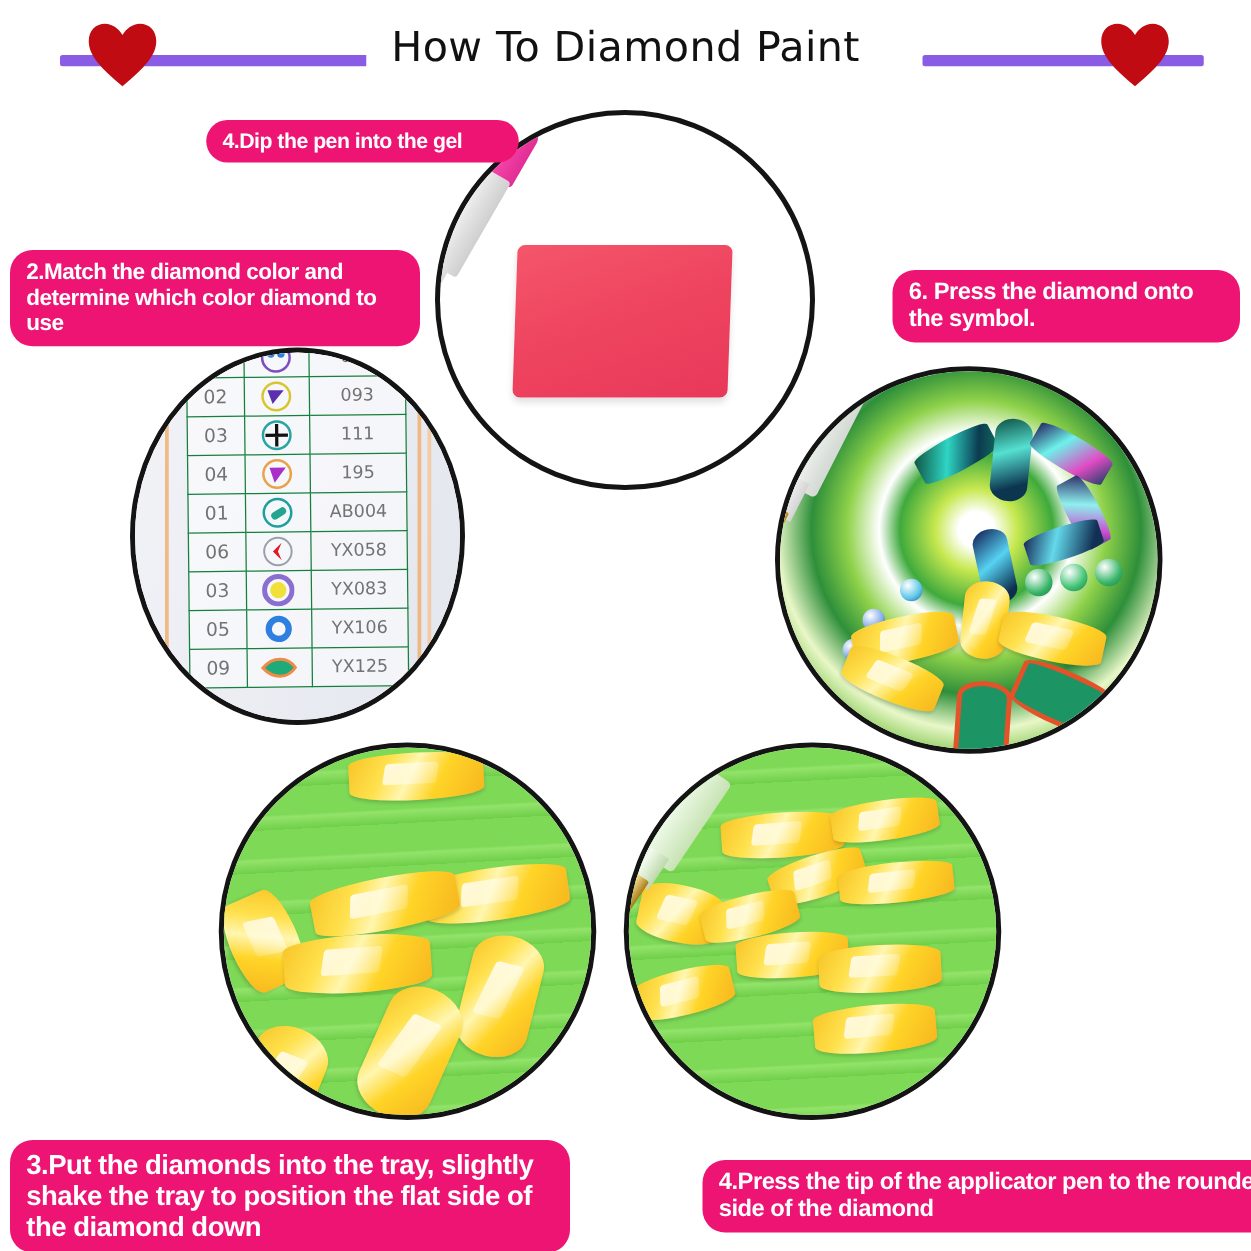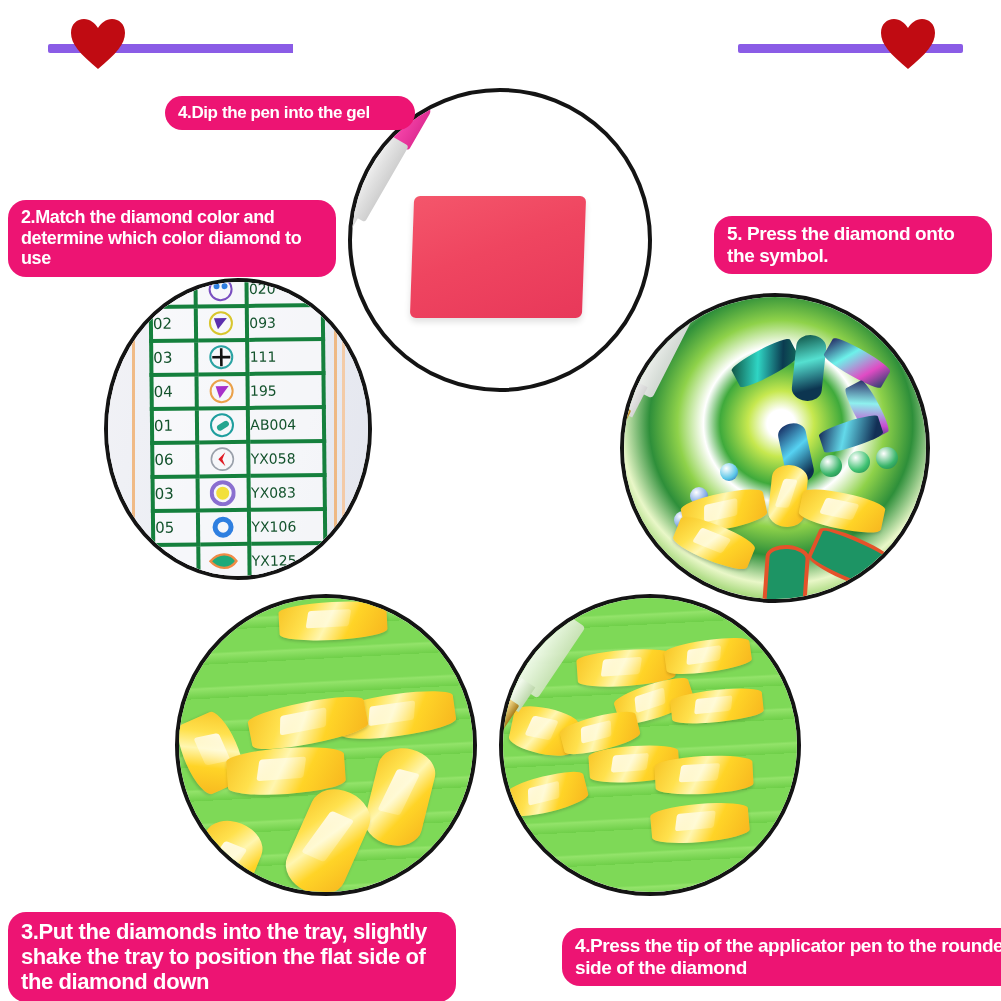--- a/index.html
+++ b/index.html
@@ -160,25 +160,26 @@
   .chart-edge.right { left: 226px; }
   .chart-edge.right2{ left: 234px; background:#f7c08f; }
   .chart-table {
     position: absolute;
     left: 42px; top: -12px;
     width: 176px;
     border-collapse: collapse;
     transform: rotate(-0.6deg);
   }
   .chart-table td {
-    border: 4px solid #15803d;
+    border: 1px solid #15803d;
     height: 30px;
     font-family: "DejaVu Sans", sans-serif;
     font-size: 15px;
-    color: #14532d;
+    color: #737373;
+    text-align: center;
     background: rgba(255,255,255,0.55);
     padding: 0;
   }
   .chart-table td.c-num { width: 46px; }
   .chart-table td.c-sym { width: 52px; }
   .chart-table td.c-code{ width: 78px; font-size: 14px; }
   .sym-wrap {
     display: flex;
     align-items: center;
     justify-content: center;
@@ -290,20 +291,21 @@
     </svg>
   </div>
 
   <div class="heart heart-right">
     <svg viewBox="0 0 56 52" xmlns="http://www.w3.org/2000/svg">
       <path d="M28 51 C10 36 1 26 1 15 C1 6 7 1 14 1 C20 1 25 5 28 10 C31 5 36 1 42 1 C49 1 55 6 55 15 C55 26 46 36 28 51 Z" fill="#c00b12"></path>
     </svg>
   </div>
 
   <div class="title-mask"></div>
+  <div class="page-title">How To Diamond Paint</div>
 </div>
 
 <div class="bubble" id="bubble-1">
   <div class="bubble-inner">
     <div class="gel-pad"></div>
     <div class="pen1">
       <div class="cap"></div>
       <div class="barrel"></div>
       <div class="neck"></div>
 
@@ -514,15 +516,15 @@
     <div class="pen4">
       <div class="barrel"></div>
       <div class="neck"></div>
       <div class="tip"></div>
     </div>
   </div>
 </div>
 
 <div class="step-label" id="label-1">4.Dip the pen into the gel</div>
 <div class="step-label" id="label-2">2.Match the diamond color and determine which color diamond to use</div>
-<div class="step-label" id="label-5">5.  Press the diamond onto the symbol.</div>
+<div class="step-label" id="label-5">6.  Press the diamond onto the symbol.</div>
 <div class="step-label" id="label-3">3.Put the diamonds into the tray, slightly shake the tray to position the flat side of the diamond down</div>
 <div class="step-label" id="label-4">4.Press the tip of the applicator pen to the rounded side of the diamond</div>
 
 </body></html>

